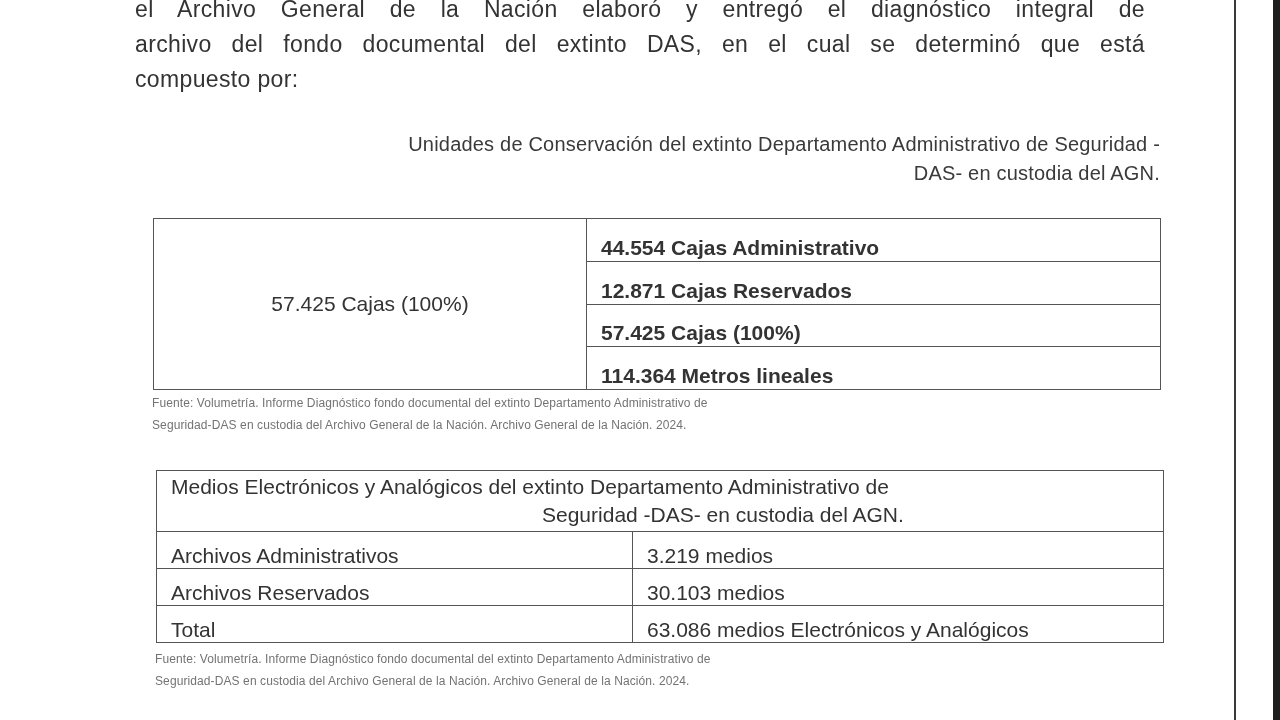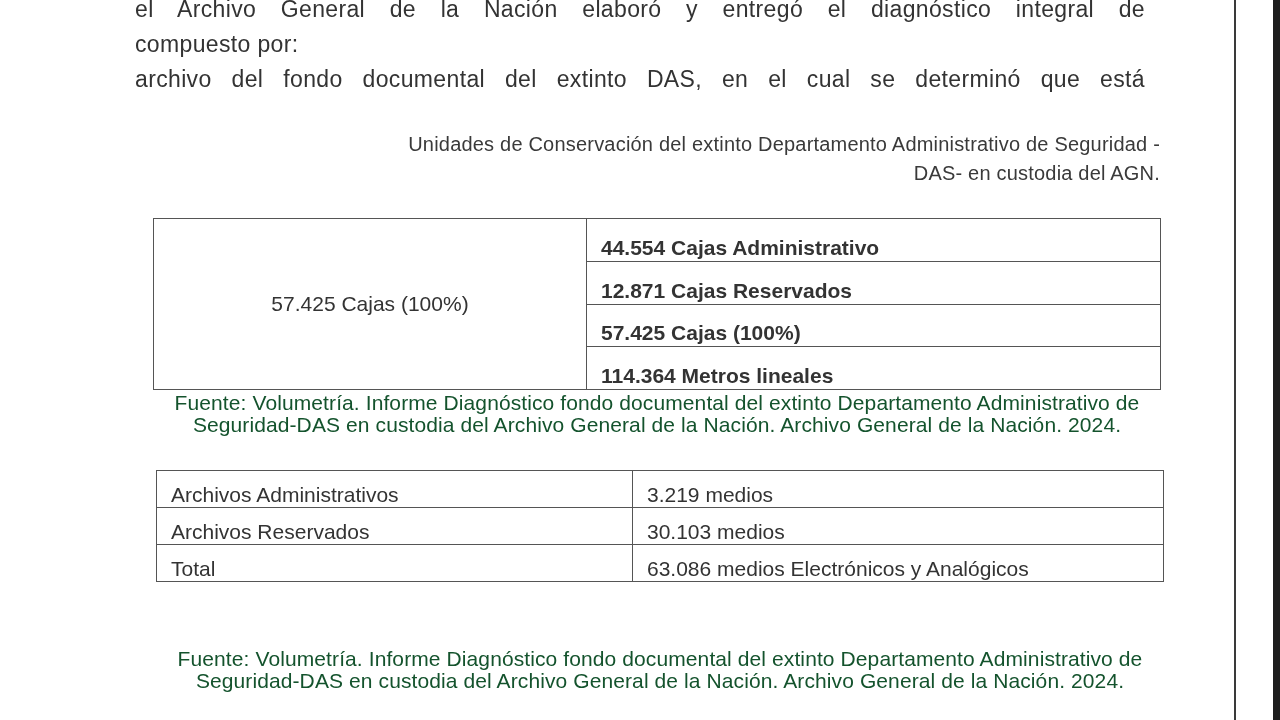--- a/index.html
+++ b/index.html
@@ -31,43 +31,43 @@
   }
 
   table { border-collapse: collapse; position: absolute; }
   td { border: 1.5px solid #555; padding: 0 14px; font-size: 21px; color: #333; vertical-align: bottom; }
 
   .t1 { left: 153px; top: 218px; width: 1008px; height: 172px; }
   .t1 td.big { width: 404px; text-align: center; vertical-align: middle; font-size: 21px; }
   .t1 td.cell { height: 41px; padding-left: 14px; line-height: 26px; font-weight: bold; }
 
   .src {
-    position: absolute; width: 1010px; text-align: center;
-    font-size: 21px; line-height: 22px; color: #14532d; letter-spacing: 0.1px;
+    position: absolute; width: 1010px; 
+    font-size: 12px; line-height: 22px; color: #737373; letter-spacing: 0.1px;
   }
   .src1 { left: 152px; top: 392px; }
   .src2 { left: 155px; top: 648px; }
 
   .t2 { left: 156px; top: 470px; width: 1008px; }
   .t2 td.hdr { height: 58px; padding: 2px 14px 0 14px; font-size: 21px; line-height: 28px; vertical-align: top; }
   .t2 .hdr-l1 { display: block; }
   .t2 .hdr-l2 { display: block; padding-left: 371px; }
   .t2 td.lbl { width: 447px; height: 36px; line-height: 24px; }
   .t2 td.val { height: 36px; line-height: 24px; }
 </style>
 </head>
 <body>
 
 <div class="page-border"></div>
 <div class="dark-band"></div>
 
 <div class="para">
   <span class="line">el Archivo General de la Nación elaboró y entregó el diagnóstico integral de</span>
+  <span class="line">archivo del fondo documental del extinto DAS, en el cual se determinó que está</span>
   <span class="line last">compuesto por:</span>
-  <span class="line">archivo del fondo documental del extinto DAS, en el cual se determinó que está</span>
 </div>
 
 <div class="caption1">
   <div>Unidades de Conservación del extinto Departamento Administrativo de Seguridad -</div>
   <div>DAS- en custodia del AGN.</div>
 </div>
 
 <table class="t1">
   <tbody>
       <tr>
@@ -86,20 +86,26 @@
 </tbody>
   </table>
 
 <div class="src src1">
   <div>Fuente: Volumetría. Informe Diagnóstico fondo documental del extinto Departamento Administrativo de</div>
   <div>Seguridad-DAS en custodia del Archivo General de la Nación. Archivo General de la Nación. 2024.</div>
 </div>
 
 <table class="t2">
   <tbody>
+      <tr>
+    <td class="hdr" colspan="2">
+      <span class="hdr-l1">Medios Electrónicos y Analógicos del extinto Departamento Administrativo de</span>
+      <span class="hdr-l2">Seguridad -DAS- en custodia del AGN.</span>
+    </td>
+  </tr>
   <tr>
     <td class="lbl">Archivos Administrativos</td>
     <td class="val">3.219 medios</td>
   </tr>
   <tr>
     <td class="lbl">Archivos Reservados</td>
     <td class="val">30.103 medios</td>
   </tr>
   <tr>
     <td class="lbl">Total</td>

